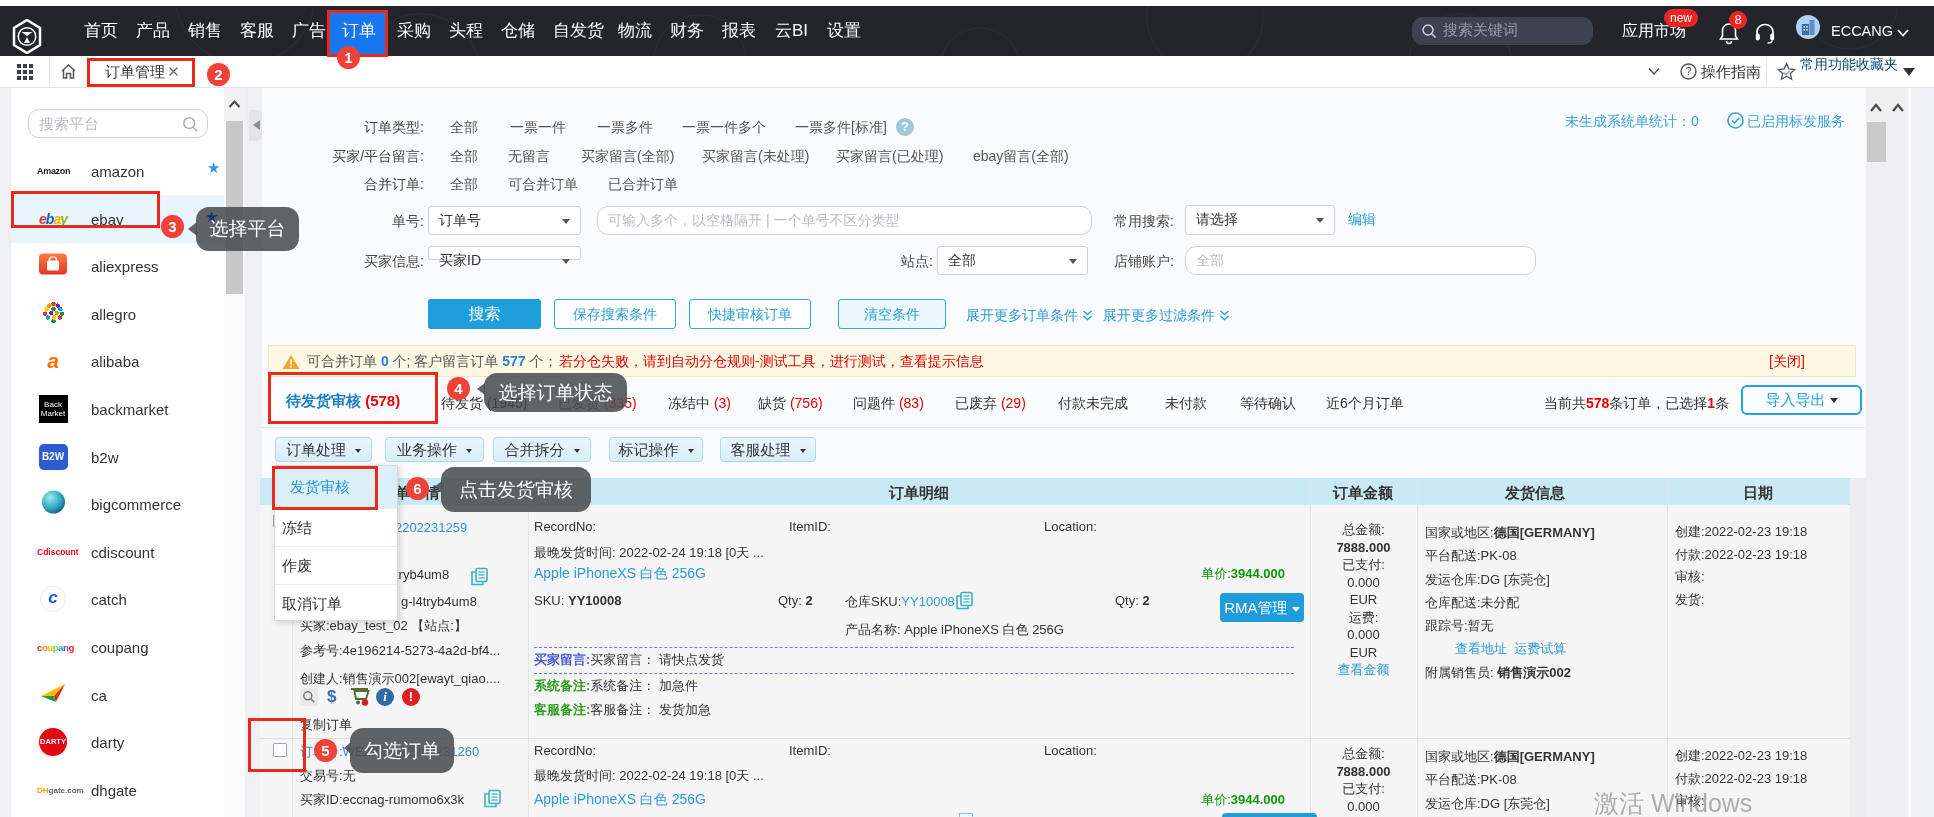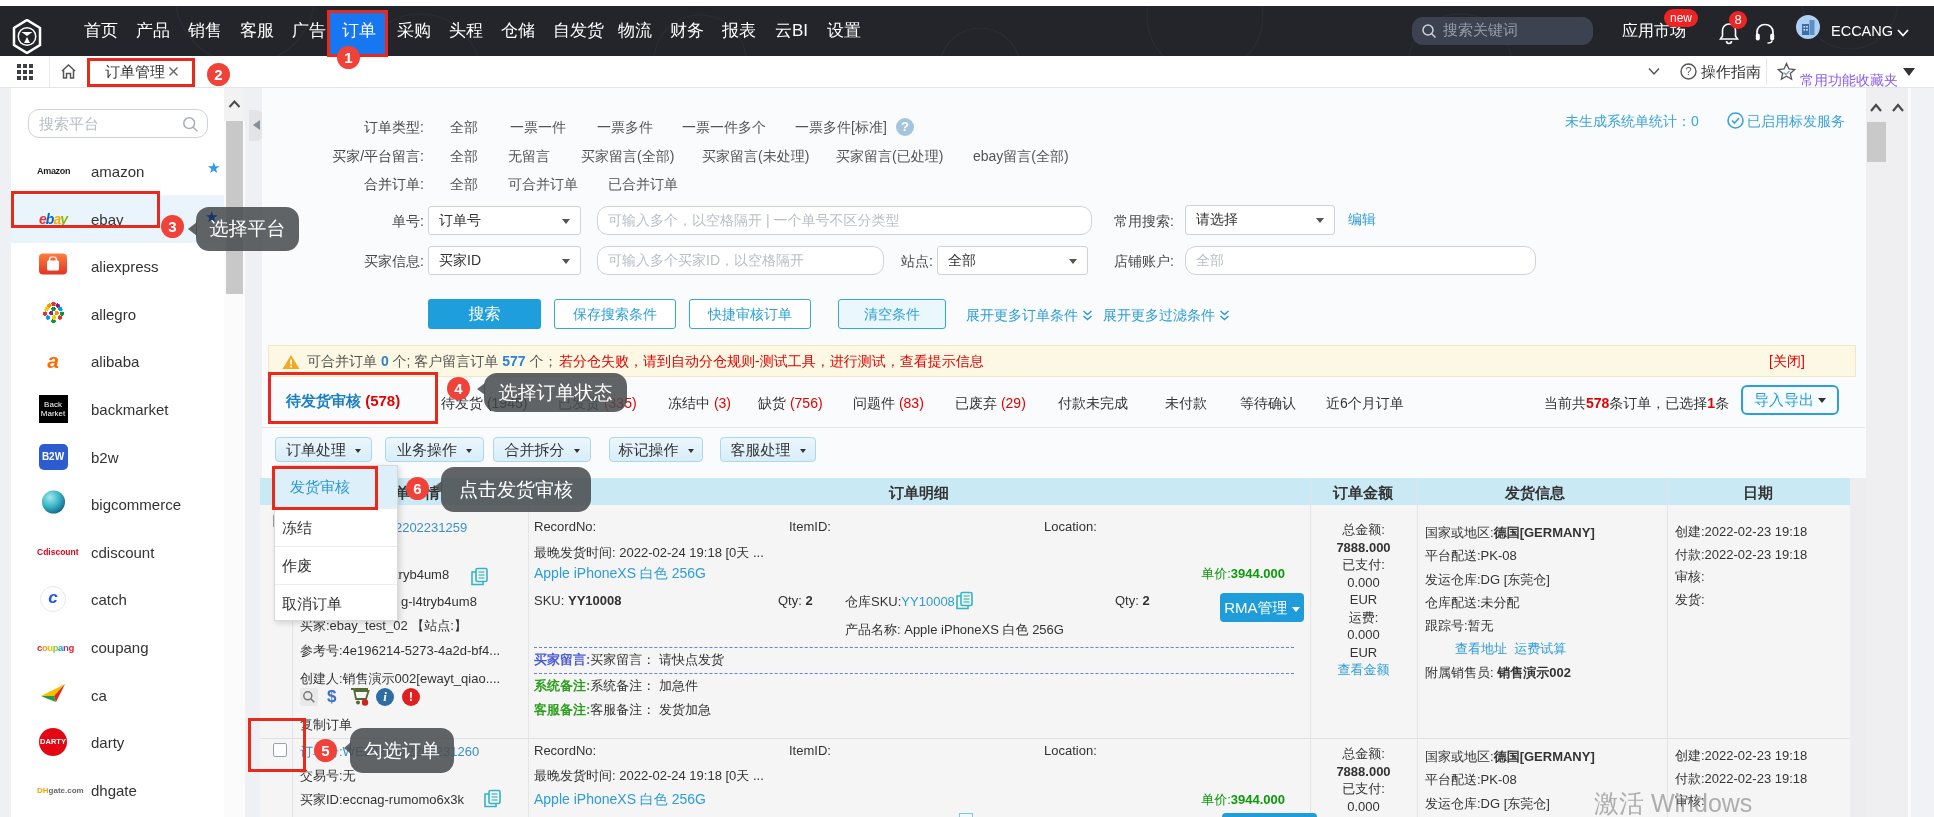--- a/index.html
+++ b/index.html
@@ -131,21 +131,21 @@
 <svg class="a" style="left:1680px;top:7px" width="17" height="17" viewBox="0 0 17 17">
         <circle cx="8.5" cy="8.5" r="7.5" fill="none" stroke="#555" stroke-width="1.4"></circle>
         <text x="8.5" y="12" text-anchor="middle" font-size="11" fill="#555" font-family="Liberation Sans">?</text>
       </svg>
 <span class="a" style="left:1701px;top:7px;font-size:15px;color:#333;white-space:nowrap">操作指南</span>
 <div class="a" style="left:1766px;top:2px;width:1px;height:27px;background:#e5e7ea"></div>
 <svg class="a" style="left:1777px;top:6px" width="19" height="19" viewBox="0 0 19 19">
         <path d="M9.5 1.5 L11.9 7 L17.7 7.6 L13.3 11.5 L14.6 17.2 L9.5 14.2 L4.4 17.2 L5.7 11.5 L1.3 7.6 L7.1 7 Z" fill="none" stroke="#555" stroke-width="1.3"></path>
         <polyline points="6.5,10.5 8.8,12.5 12.5,9" fill="none" stroke="#7a9cc6" stroke-width="1.3"></polyline>
       </svg>
-<span class="a" style="left:1800px;top:16px;font-size:14px;color:#8b5cf6;white-space:nowrap">常用功能收藏夹</span>
+<span class="a" style="left:1800px;top:0;font-size:14px;color:#0c4a6e;white-space:nowrap">常用功能收藏夹</span>
 <div class="a" style="left:1903px;top:12px;width:0;height:0;border-left:6px solid transparent;border-right:6px solid transparent;border-top:8px solid #333"></div>
 </div>
 <div class="redbox" style="left:87px;top:58px;width:102px;height:23px"></div>
 <div class="redcirc" style="left:207px;top:63px">2</div>
 <div class="a" id="sidebar">
 <div class="inp" style="left:17px;top:21px;width:180px;height:29px">
         <div class="ph" style="font-size:15px">搜索平台</div>
 <svg class="a" style="right:8px;top:6px" width="17" height="17" viewBox="0 0 17 17">
           <circle cx="7.2" cy="7.2" r="5.4" fill="none" stroke="#a9aeb6" stroke-width="1.5"></circle>
           <line x1="11.2" y1="11.2" x2="15.3" y2="15.3" stroke="#a9aeb6" stroke-width="1.5"></line>
@@ -253,24 +253,21 @@
     <span class="opt" style="left:608px;top:174px">已合并订单</span>
 <div class="lbl" style="left:327px;top:211px;width:97px;text-align:right">单号:</div>
 <div class="sel" style="left:428px;top:206px;width:153px;height:29px">订单号<div class="car"></div></div>
 <div class="inp" style="left:597px;top:206px;width:495px;height:29px">
       <div class="ph">可输入多个，以空格隔开 | 一个单号不区分类型</div>
     </div>
 <div class="lbl" style="left:1094px;top:211px;width:80px;text-align:right">常用搜索:</div>
 <div class="sel" style="left:1185px;top:205px;width:150px;height:30px">请选择<div class="car"></div></div>
 <span class="a blue" style="left:1348px;top:211px;font-size:14px">编辑</span>
 <div class="lbl" style="left:327px;top:251px;width:97px;text-align:right">买家信息:</div>
-<div class="sel" style="left:428px;top:246px;width:153px;height:29px">买家ID<div class="car"></div></div>
-<div class="inp" style="left:597px;top:246px;width:287px;height:29px">
-      <div class="ph">可输入多个买家ID，以空格隔开</div>
-    </div>
+<div class="sel" style="left:428px;top:246px;width:153px;height:14px">买家ID<div class="car"></div></div>
 <div class="lbl" style="left:870px;top:251px;width:63px;text-align:right">站点:</div>
 <div class="sel" style="left:937px;top:246px;width:151px;height:29px">全部<div class="car"></div></div>
 <div class="lbl" style="left:1094px;top:251px;width:80px;text-align:right">店铺账户:</div>
 <div class="inp" style="left:1185px;top:246px;width:351px;height:29px">
       <div class="ph">全部</div>
     </div>
 <div class="a" style="left:428px;top:299px;width:113px;height:30px;background:#1e9edb;border-radius:3px;color:#fff;font-size:16px;text-align:center;line-height:30px">搜索</div>
 <div class="a" style="left:554px;top:299px;width:122px;height:30px;background:#fff;border:1px solid #35a7dd;border-radius:3px;box-sizing:border-box;color:#2b9fd8;font-size:14px;text-align:center;line-height:28px">保存搜索条件</div>
 <div class="a" style="left:689px;top:299px;width:122px;height:30px;background:#fff;border:1px solid #35a7dd;border-radius:3px;box-sizing:border-box;color:#2b9fd8;font-size:14px;text-align:center;line-height:28px">快捷审核订单</div>
 <div class="a" style="left:838px;top:299px;width:108px;height:30px;background:#eaf7fd;border:1px solid #35a7dd;border-radius:3px;box-sizing:border-box;color:#2b9fd8;font-size:14px;text-align:center;line-height:28px">清空条件</div>
@@ -303,21 +300,21 @@
 <span class="opt" style="left:558px;top:393px;color:#333">已发货 <span style="color:#e60000">(335)</span></span>
 <span class="opt" style="left:668px;top:393px;color:#333">冻结中 <span style="color:#e60000">(3)</span></span>
 <span class="opt" style="left:758px;top:393px;color:#333">缺货 <span style="color:#e60000">(756)</span></span>
 <span class="opt" style="left:853px;top:393px;color:#333">问题件 <span style="color:#e60000">(83)</span></span>
 <span class="opt" style="left:955px;top:393px;color:#333">已废弃 <span style="color:#e60000">(29)</span></span>
 <span class="opt" style="left:1058px;top:393px;color:#333">付款未完成</span>
 <span class="opt" style="left:1165px;top:393px;color:#333">未付款</span>
 <span class="opt" style="left:1240px;top:393px;color:#333">等待确认</span>
 <span class="opt" style="left:1326px;top:393px;color:#333">近6个月订单</span>
 <span class="opt" style="left:1544px;top:393px;color:#333">当前共<b style="color:#e60000">578</b>条订单，已选择<b style="color:#e60000">1</b>条</span>
-<div class="a" style="left:1741px;top:385px;width:98px;height:30px;background:#f6fcff;border:2px solid #2ba0dc;border-radius:6px;box-sizing:border-box;color:#2b9fd8;font-size:15px;text-align:center;line-height:26px">导入导出 <span style="display:inline-block;width:0;height:0;border-left:4px solid transparent;border-right:4px solid transparent;border-top:5px solid #333;vertical-align:2px"></span></div>
+<div class="a" style="left:1741px;top:385px;width:121px;height:30px;background:#f6fcff;border:2px solid #2ba0dc;border-radius:6px;box-sizing:border-box;color:#2b9fd8;font-size:15px;text-align:center;line-height:26px">导入导出 <span style="display:inline-block;width:0;height:0;border-left:4px solid transparent;border-right:4px solid transparent;border-top:5px solid #333;vertical-align:2px"></span></div>
 <div class="a" style="left:262px;top:427px;width:1603px;height:1px;background:#e6e6e6"></div>
 <div class="tbtn" style="left:275px;width:97px">订单处理 <span class="c"></span></div>
 <div class="tbtn" style="left:385px;width:99px">业务操作 <span class="c"></span></div>
 <div class="tbtn" style="left:493px;width:98px">合并拆分 <span class="c"></span></div>
 <div class="tbtn" style="left:609px;width:94px">标记操作 <span class="c"></span></div>
 <div class="tbtn" style="left:720px;width:96px">客服处理 <span class="c"></span></div>
 <div class="a" style="left:260px;top:478px;width:1590px;height:27px;background:#c9e9f5"></div>
 <div class="a" style="left:260px;top:505px;width:1590px;height:312px;background:#f5f5f6"></div>
 <div class="a" style="left:1850px;top:478px;width:16px;height:339px;background:#ededef"></div>
 <b class="cell" style="left:380px;top:484px;font-size:15px">订单详情</b>

